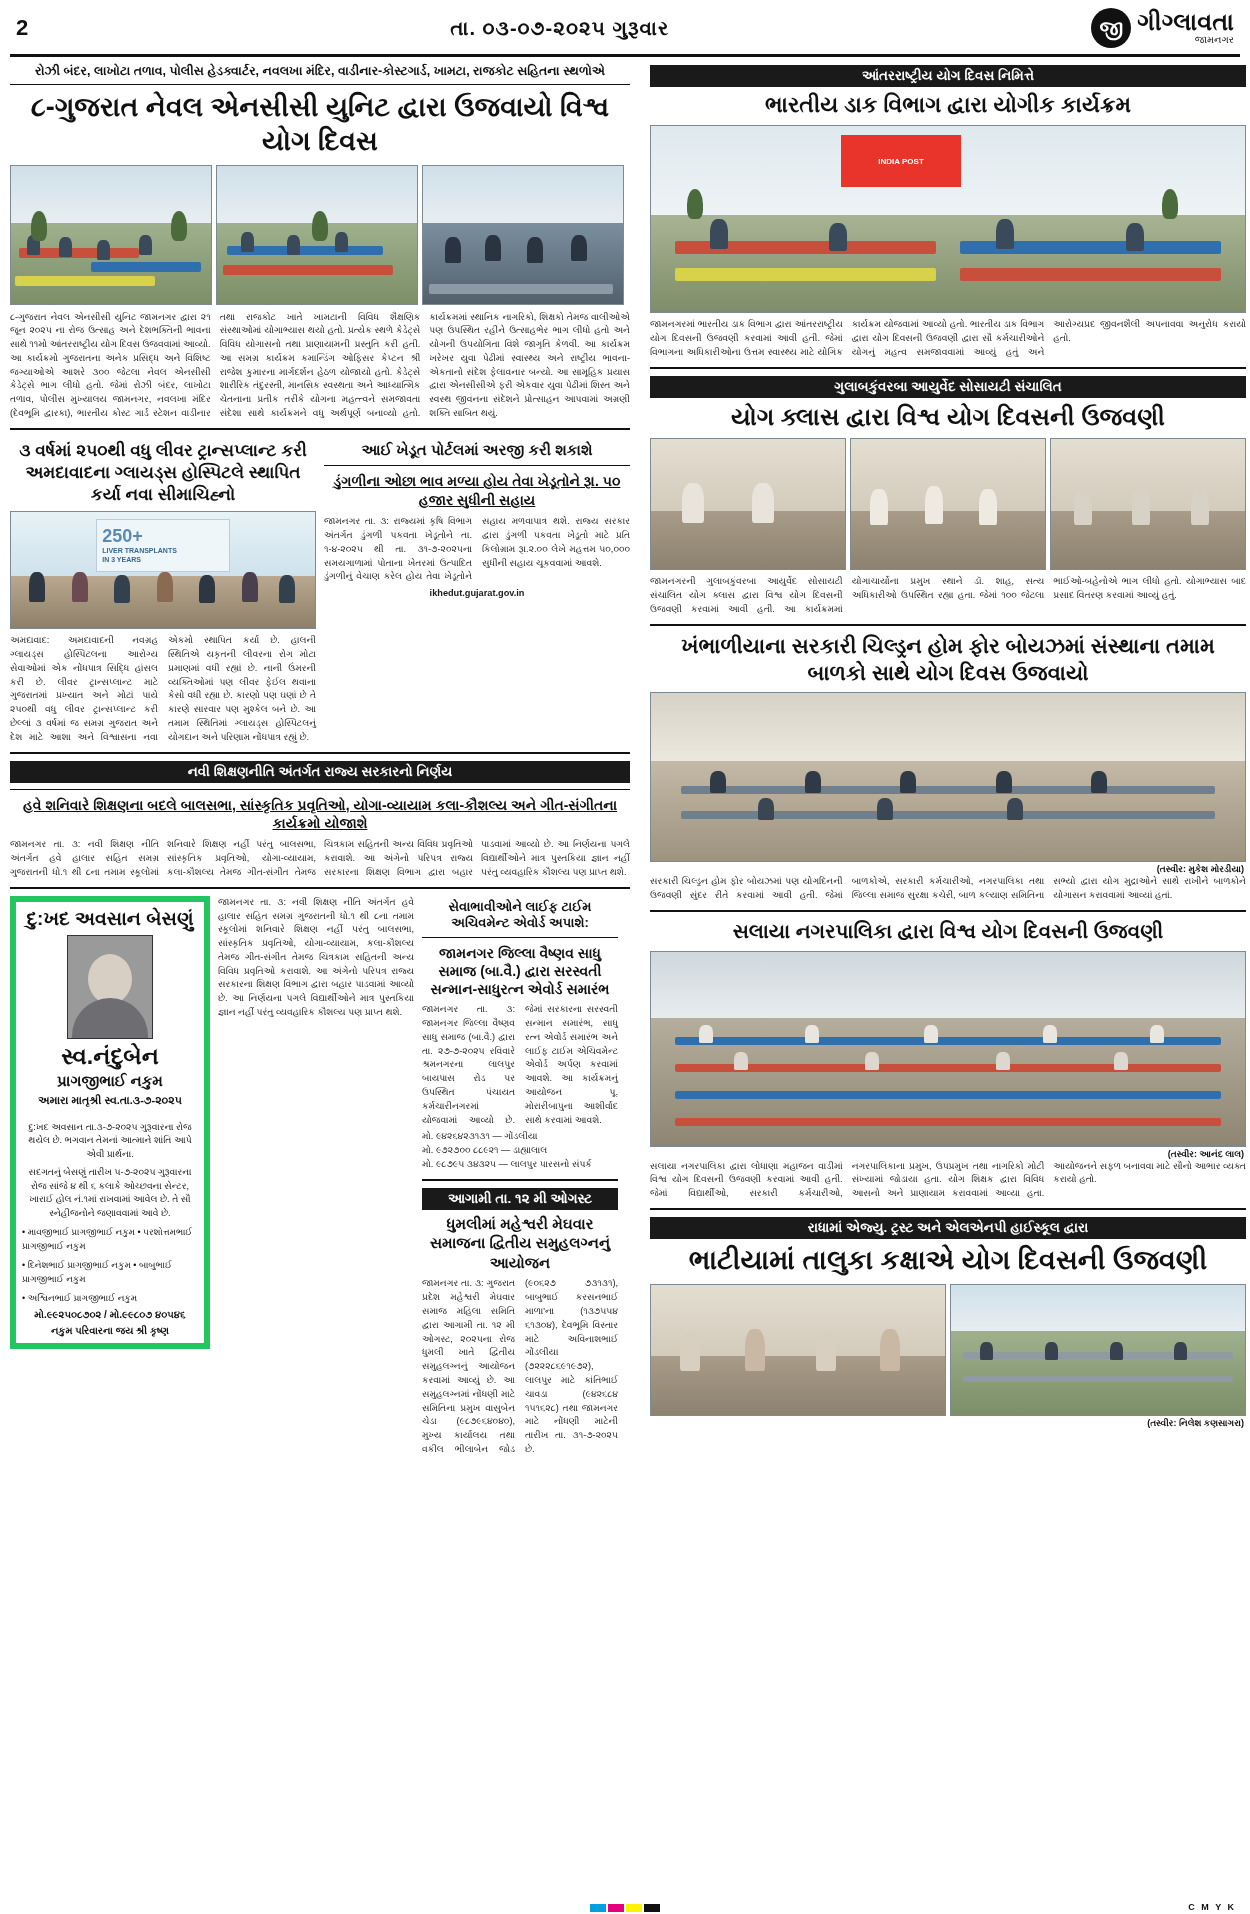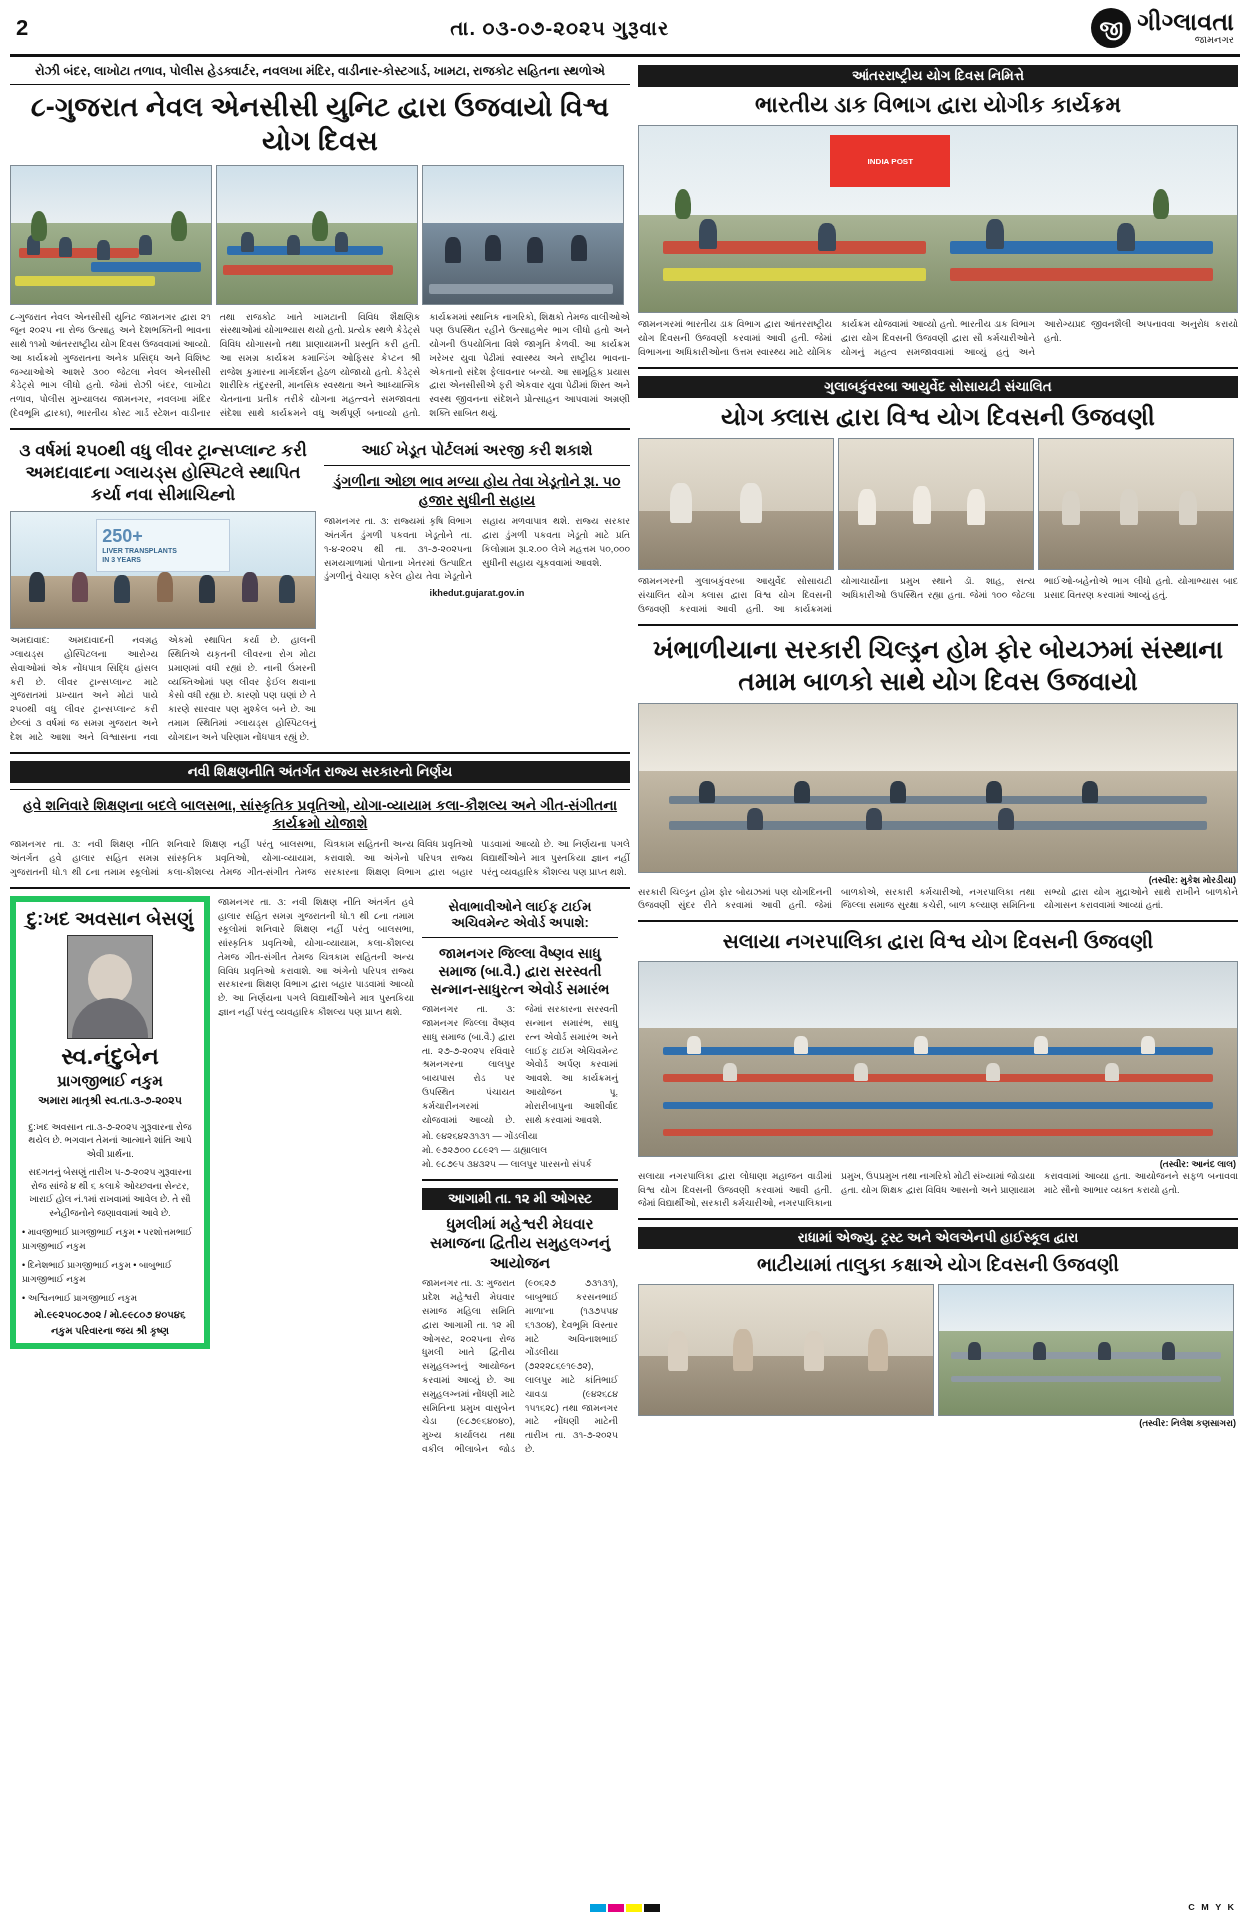--- a/index.html
+++ b/index.html
@@ -27,21 +27,21 @@
   }
   .logo-text { font-size:24px; font-weight:bold; line-height:1; }
   .logo-sub { font-size:10px; text-align:right; }
 
   .topline {
     font-size:12.5px; font-weight:bold; text-align:center;
     border-bottom:1px solid #111; padding:3px 0 5px 0; margin-bottom:6px;
   }
 
   
-  .cols { display:flex; gap:8px; align-items:flex-start; }
+  .cols { display:flex; gap:20px; align-items:flex-start; }
   .colA { width:620px; }
   .colB { width:600px; }
 
   .rule { border-top:1px solid #111; margin:6px 0; }
   .rule2 { border-top:2px solid #111; margin:7px 0; }
 
   h1.headline {
     font-size:27px; font-weight:bold; text-align:center; margin:4px 0 6px 0; line-height:1.25;
   }
   h2.headline {
@@ -291,21 +291,21 @@
             <div class="person" style="left:42%;top:38%;width:18px;height:36px;background:#d8d2c6;"></div>
             <div class="person" style="left:72%;top:40%;width:18px;height:34px;background:#d8d2c6;"></div>
           </div>
         </div>
         <div class="body-text c3" style="margin-top:5px;">જામનગરની ગુલાબકુંવરબા આયુર્વેદ સોસાયટી સંચાલિત યોગ ક્લાસ દ્વારા વિશ્વ યોગ દિવસની ઉજવણી કરવામાં આવી હતી. આ કાર્યક્રમમાં યોગાચાર્યોના પ્રમુખ સ્થાને ડૉ. શાહ, સત્ય અધિકારીઓ ઉપસ્થિત રહ્યા હતા. જેમાં ૧૦૦ જેટલા ભાઈઓ-બહેનોએ ભાગ લીધો હતો. યોગાભ્યાસ બાદ પ્રસાદ વિતરણ કરવામાં આવ્યું હતું.</div>
       </div>
 
       <div class="rule2"></div>
 
       <div>
-        <h2 class="headline" style="font-size:25px;">ખંભાળીયાના સરકારી ચિલ્ડ્રન હોમ ફોર બોયઝમાં સંસ્થાના તમામ બાળકો સાથે યોગ દિવસ ઉજવાયો</h2>
+        <h2 class="headline" style="font-size:21px;">ખંભાળીયાના સરકારી ચિલ્ડ્રન હોમ ફોર બોયઝમાં સંસ્થાના તમામ બાળકો સાથે યોગ દિવસ ઉજવાયો</h2>
         <div class="photo" style="width:100%;height:170px;">
           <div class="sky" style="background:linear-gradient(#d7d2c6,#ece8df);height:40%;"></div>
           <div class="ground" style="background:linear-gradient(#c3b9a6,#9d937f);height:60%;"></div>
           <div class="mat" style="left:5%;top:55%;width:90%;background:#6f7f8d;height:5%;"></div>
           <div class="mat" style="left:5%;top:70%;width:90%;background:#6f7f8d;height:5%;"></div>
           <div class="person" style="left:10%;top:46%;width:16px;height:22px;background:#2f3a46;"></div>
           <div class="person" style="left:26%;top:46%;width:16px;height:22px;background:#2f3a46;"></div>
           <div class="person" style="left:42%;top:46%;width:16px;height:22px;background:#2f3a46;"></div>
           <div class="person" style="left:58%;top:46%;width:16px;height:22px;background:#2f3a46;"></div>
           <div class="person" style="left:74%;top:46%;width:16px;height:22px;background:#2f3a46;"></div>
@@ -339,21 +339,21 @@
           <div class="person" style="left:78%;top:52%;width:14px;height:18px;background:#dcd8cf;"></div>
         </div>
         <div class="caption">(તસ્વીર: આનંદ લાલ)</div>
         <div class="body-text c3">સલાયા નગરપાલિકા દ્વારા લોધાણા મહાજન વાડીમાં વિશ્વ યોગ દિવસની ઉજવણી કરવામાં આવી હતી. જેમાં વિદ્યાર્થીઓ, સરકારી કર્મચારીઓ, નગરપાલિકાના પ્રમુખ, ઉપપ્રમુખ તથા નાગરિકો મોટી સંખ્યામાં જોડાયા હતા. યોગ શિક્ષક દ્વારા વિવિધ આસનો અને પ્રાણાયામ કરાવવામાં આવ્યા હતા. આયોજનને સફળ બનાવવા માટે સૌનો આભાર વ્યક્ત કરાયો હતો.</div>
       </div>
 
       <div class="rule2"></div>
 
       <div>
         <div class="kicker">રાધામાં એજ્યુ. ટ્રસ્ટ અને એલએનપી હાઈસ્કૂલ દ્વારા</div>
-        <h2 class="headline" style="font-size:19px;font-family:Liberation Serif, serif;">ભાટીયામાં તાલુકા કક્ષાએ યોગ દિવસની ઉજવણી</h2>
+        <h2 class="headline" style="font-size:27px;">ભાટીયામાં તાલુકા કક્ષાએ યોગ દિવસની ઉજવણી</h2>
         <div class="photo-row">
           <div class="photo indoor" style="width:296px;height:132px;">
             <div class="sky"></div>
               <div class="ground"></div>
             <div class="person" style="left:10%;top:36%;width:20px;height:40px;background:#d9cfc0;"></div>
             <div class="person" style="left:32%;top:34%;width:20px;height:42px;background:#c9b9a4;"></div>
             <div class="person" style="left:56%;top:36%;width:20px;height:40px;background:#d9cfc0;"></div>
             <div class="person" style="left:78%;top:34%;width:20px;height:42px;background:#c9b9a4;"></div>
           </div>
           <div class="photo" style="width:296px;height:132px;">

